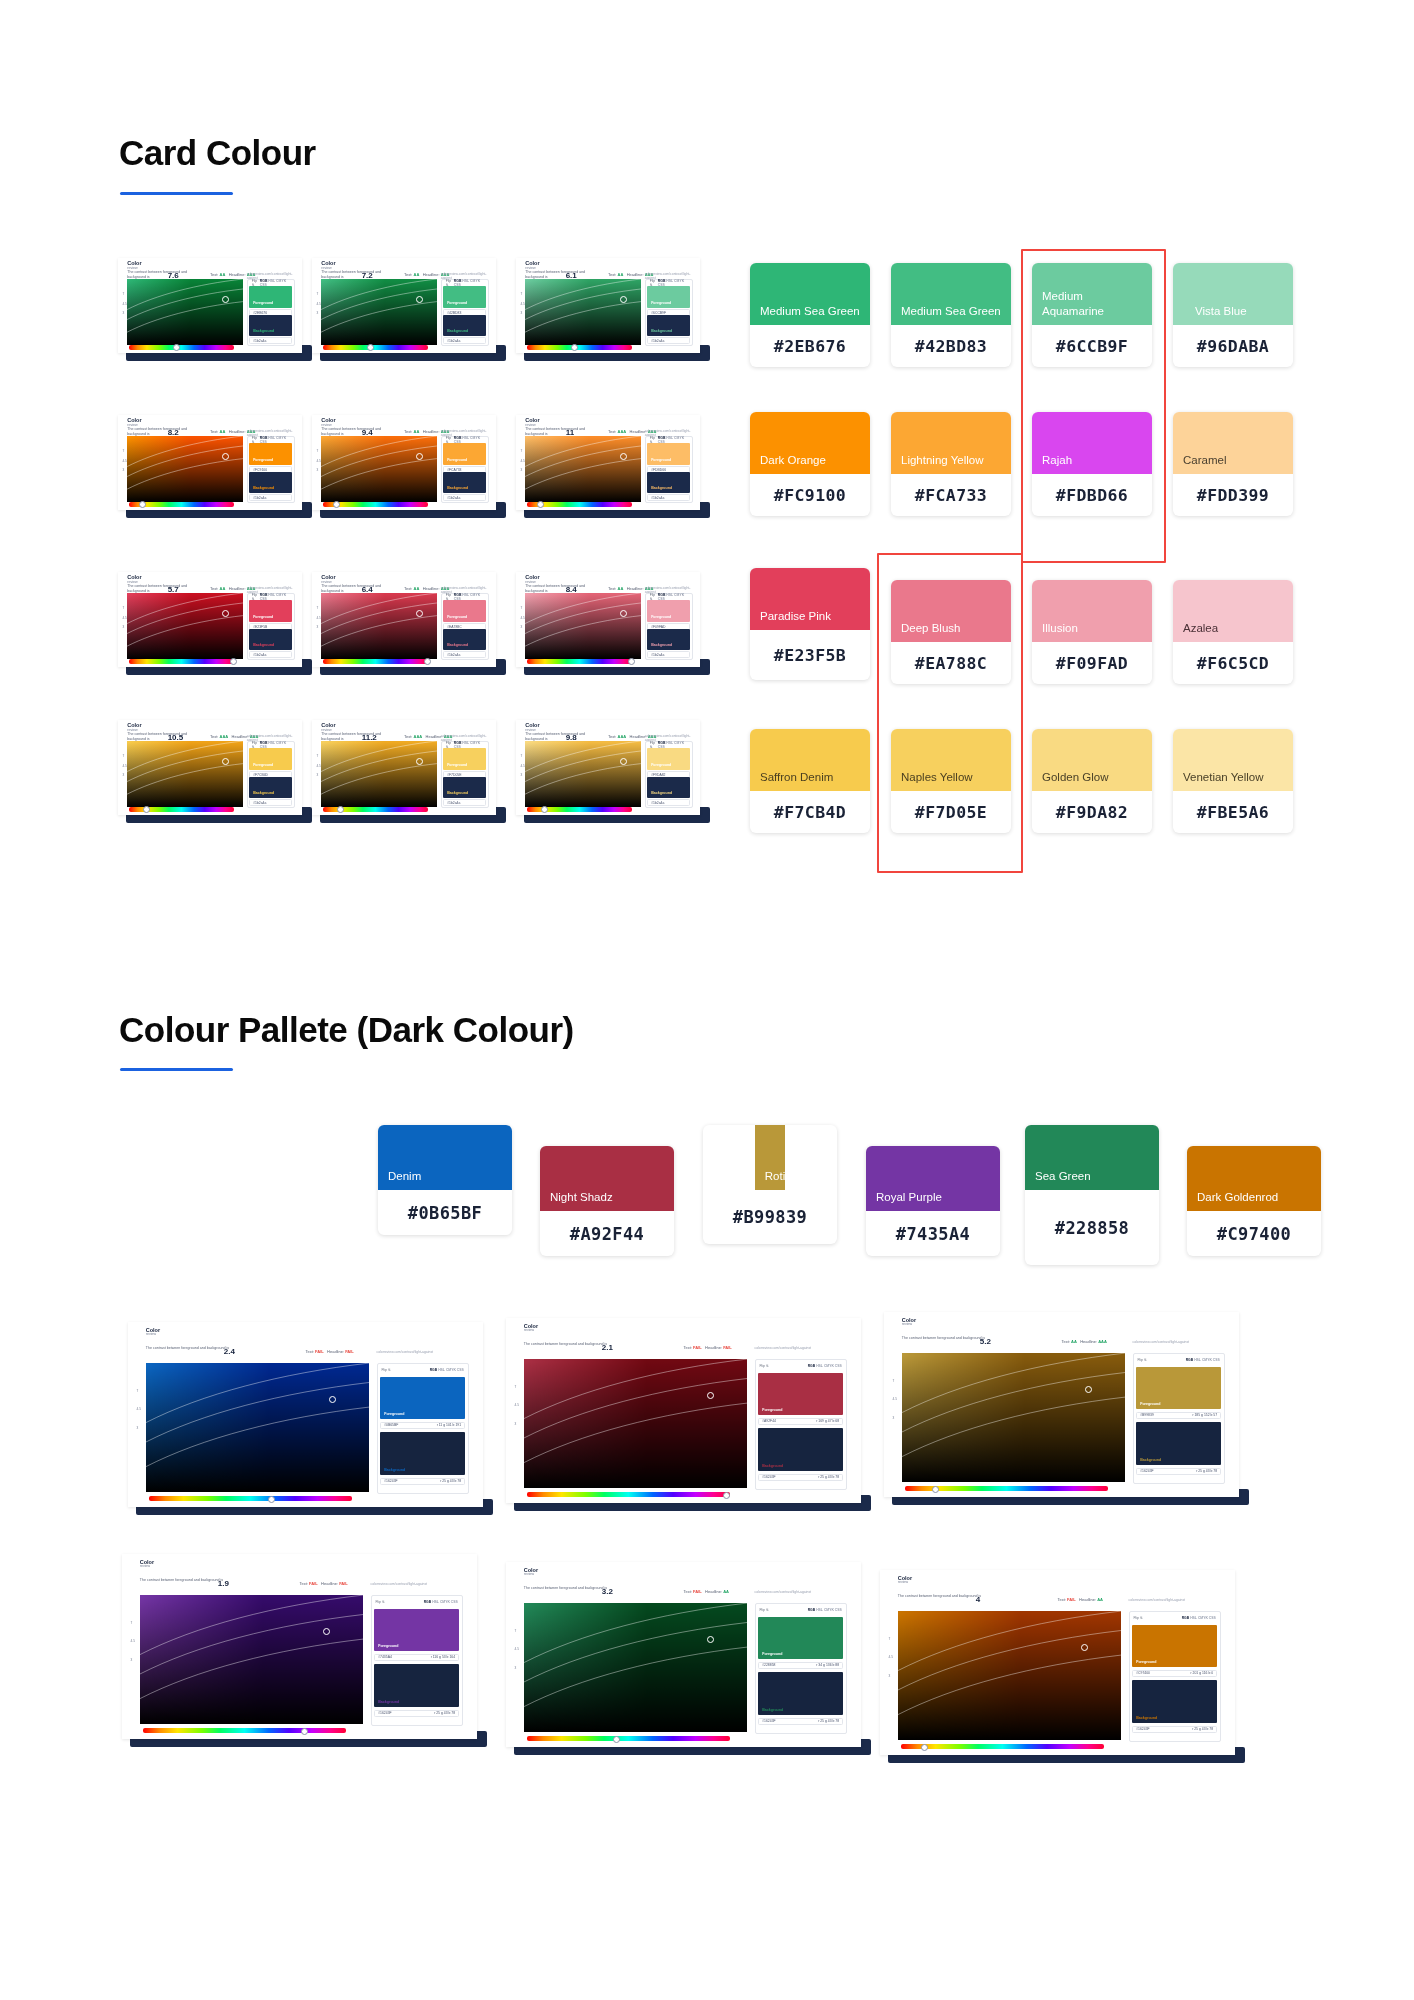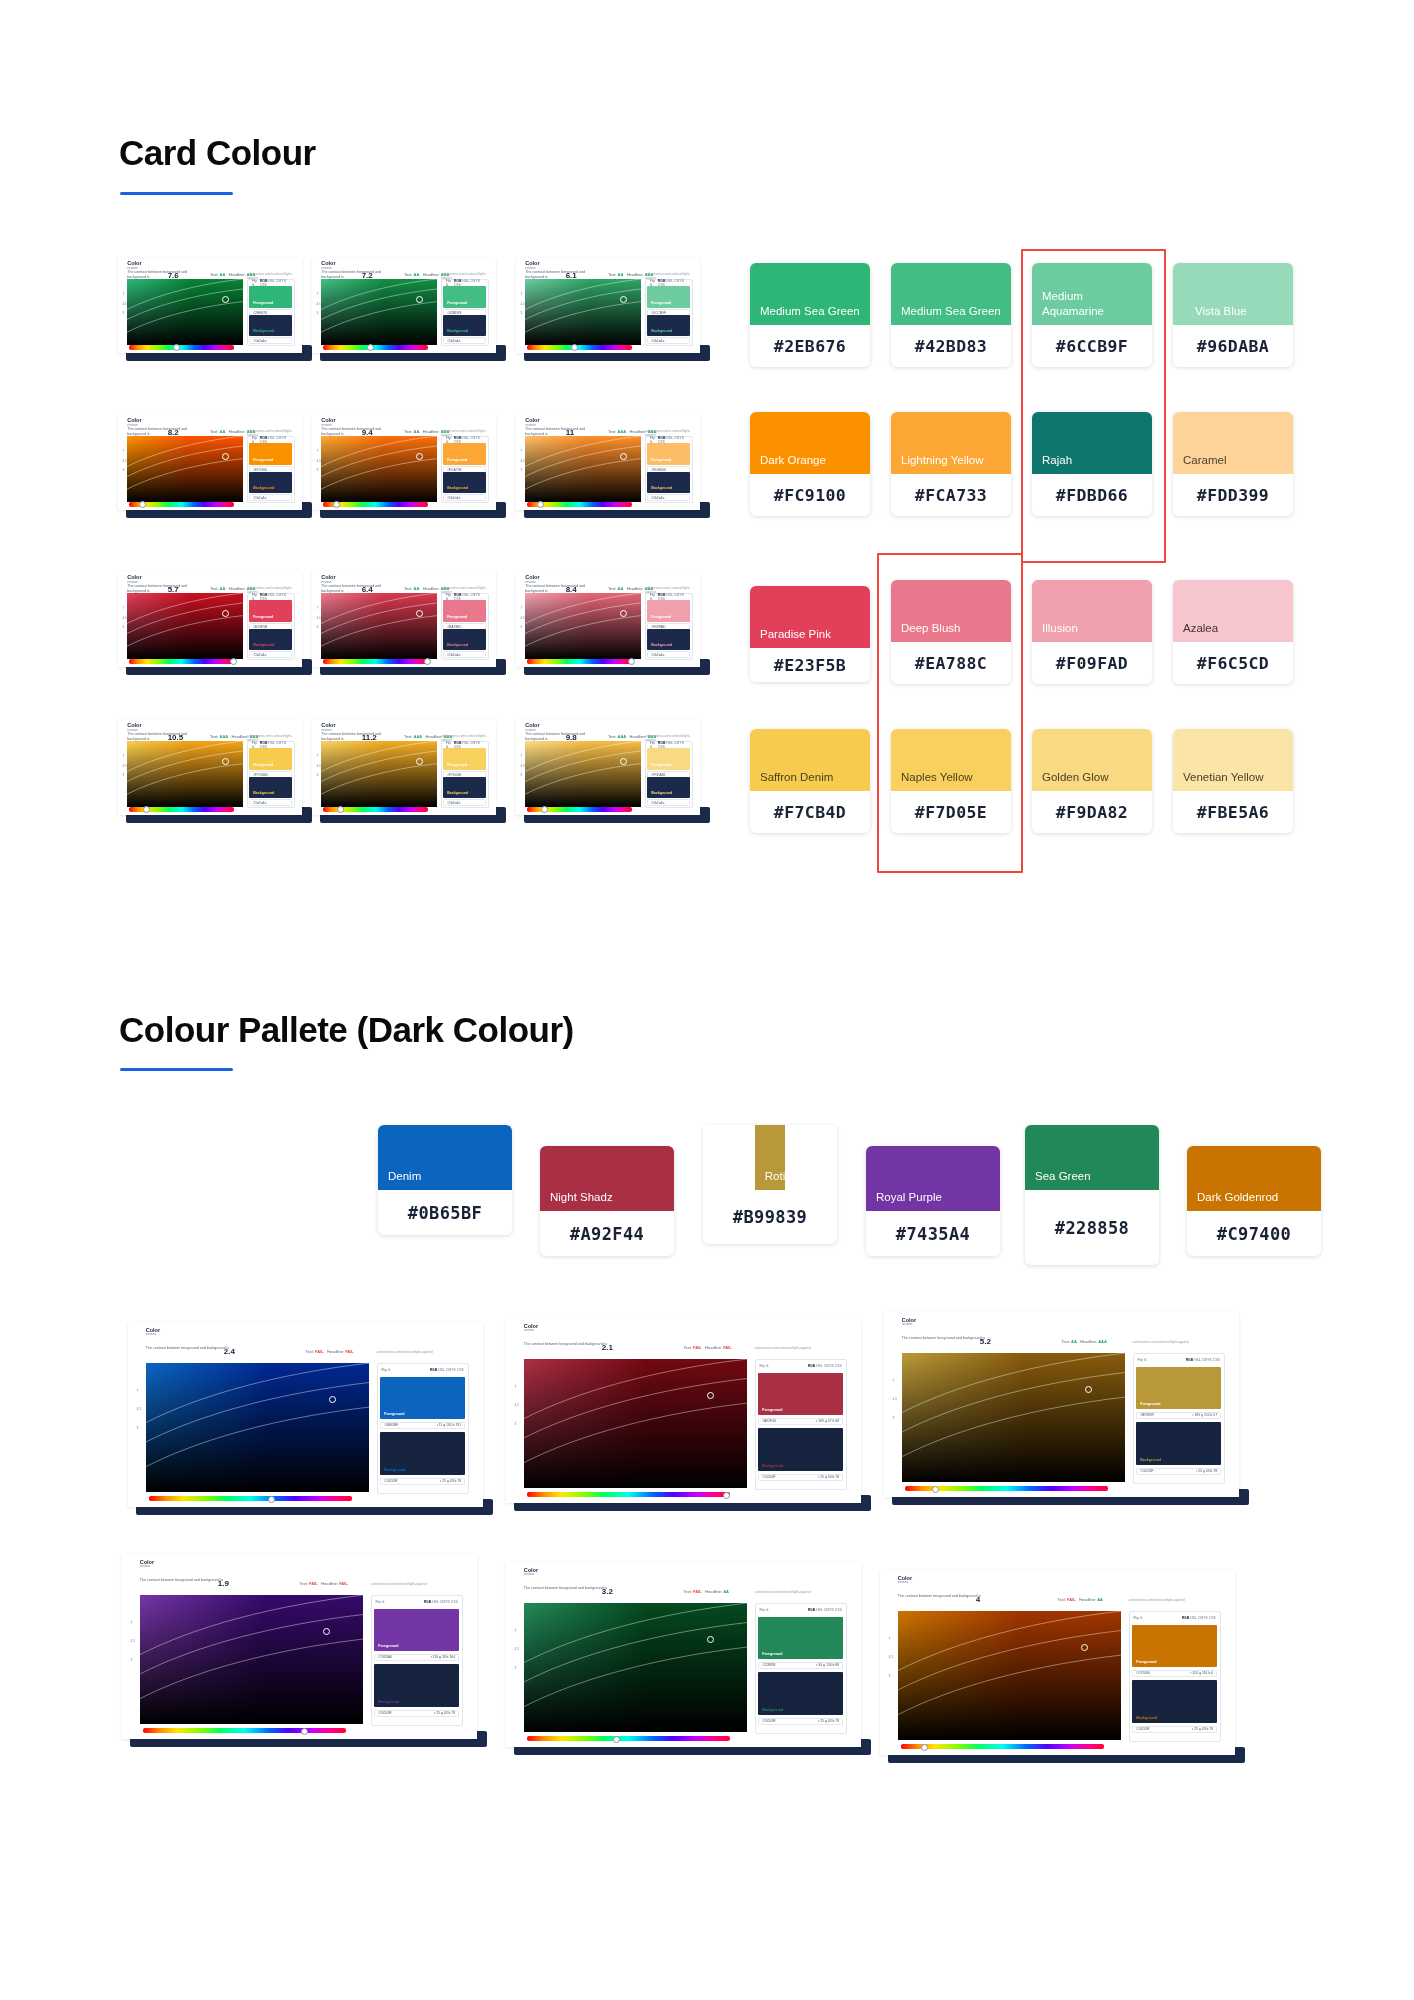--- a/index.html
+++ b/index.html
@@ -697,32 +697,32 @@
         </div>
         <div class="swatch-hex">#FC9100</div>
       </div>
       <div class="swatch" style="left: 891px; top: 412px; width: 120px; height: 104px;">
         <div class="swatch-color" style="height: 62px; background: rgb(252, 167, 51);">
           <div class="swatch-name" style="color: rgb(255, 255, 255);">Lightning Yellow</div>
         </div>
         <div class="swatch-hex">#FCA733</div>
       </div>
       <div class="swatch" style="left: 1032px; top: 412px; width: 120px; height: 104px;">
-        <div class="swatch-color" style="height: 62px; background: #0f766e;">
+        <div class="swatch-color" style="height: 62px; background: #d946ef;">
           <div class="swatch-name" style="color: rgb(255, 255, 255);">Rajah</div>
         </div>
         <div class="swatch-hex">#FDBD66</div>
       </div>
       <div class="swatch" style="left: 1173px; top: 412px; width: 120px; height: 104px;">
         <div class="swatch-color" style="height: 62px; background: rgb(253, 211, 153);">
           <div class="swatch-name" style="color: rgb(74, 64, 48);">Caramel</div>
         </div>
         <div class="swatch-hex">#FDD399</div>
       </div>
-      <div class="swatch" style="left: 750px; top: 586px; width: 120px; height: 96px; justify-content: flex-end;">
+      <div class="swatch" style="left: 750px; top: 568px; width: 120px; height: 112px; justify-content: flex-end;">
         <div class="swatch-color" style="height: 62px; background: rgb(226, 63, 91);">
           <div class="swatch-name" style="color: rgb(255, 255, 255);">Paradise Pink</div>
         </div>
         <div class="swatch-hex">#E23F5B</div>
       </div>
       <div class="swatch" style="left: 891px; top: 580px; width: 120px; height: 104px;">
         <div class="swatch-color" style="height: 62px; background: rgb(234, 120, 140);">
           <div class="swatch-name" style="color: rgb(255, 255, 255);">Deep Blush</div>
         </div>
         <div class="swatch-hex">#EA788C</div>

